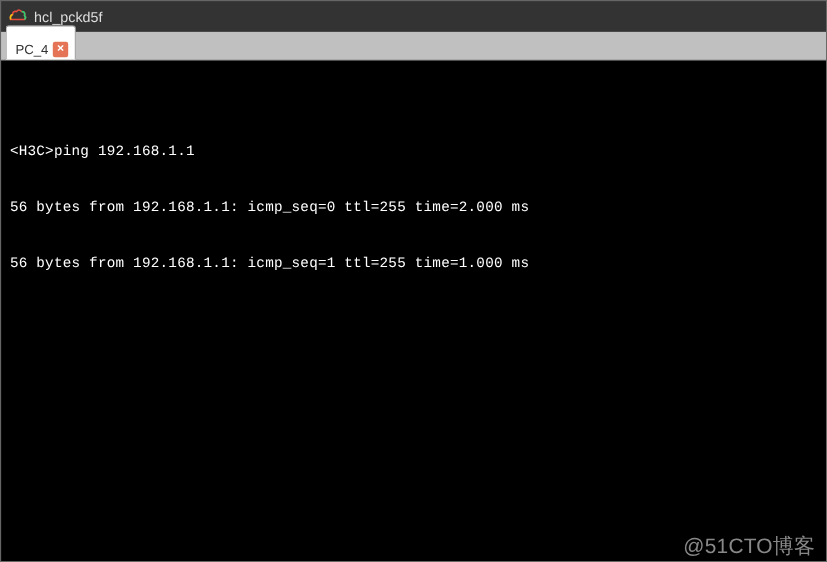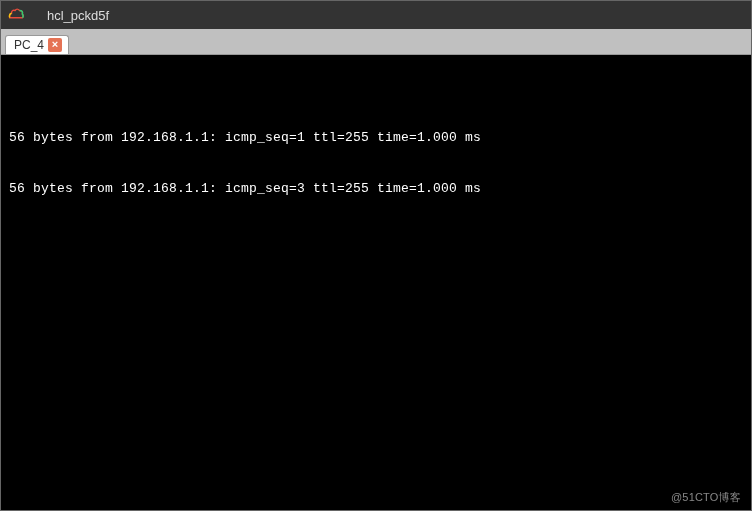--- a/index.html
+++ b/index.html
@@ -10,21 +10,21 @@
       font-family: Arial, sans-serif;
       overflow: hidden;
       border: 1px solid #666;
     }
     .title-bar {
       height: 28px;
       background: #333;
       display: flex;
       align-items: center;
       padding: 0 6px;
-      gap: 22px;
+      gap: 6px;
     }
     .logo {
       width: 18px;
       height: 18px;
       position: relative;
     }
     .logo svg { width: 100%; height: 100%; }
     .window-title {
       color: #ddd;
       font-size: 13px;
@@ -35,21 +35,21 @@
       display: flex;
       align-items: flex-end;
       padding: 3px 4px 0 4px;
       border-bottom: 1px solid #999;
     }
     .tab {
       background: #fff;
       border: 1px solid #999;
       border-bottom: none;
       border-radius: 3px 3px 0 0;
-      padding: 2px 6px 2px 8px;
+      padding: 14px 6px 2px 8px;
       display: flex;
       align-items: center;
       gap: 4px;
       font-size: 12px;
       color: #333;
     }
     .tab-close {
       width: 14px;
       height: 14px;
       background: #e57355;
@@ -72,21 +72,21 @@
       white-space: pre;
       letter-spacing: 0.2px;
       position: relative;
     }
     .blank { height: 17px; }
     .watermark {
       position: absolute;
       bottom: 4px;
       right: 10px;
       color: #888;
-      font-size: 11px;
+      font-size: 19px;
       font-family: Arial, sans-serif;
       background: rgba(0,0,0,0.3);
     }
   </style>
 </head>
 <body>
 
 <div class="title-bar">
   <span class="logo">
     <svg viewBox="0 0 20 20">
@@ -100,22 +100,23 @@
 
 <div class="tab-bar">
   <div class="tab">
     <span>PC_4</span>
     <span class="tab-close">×</span>
   </div>
 </div>
 
 <div class="terminal">
   <div></div>
+  <div>&lt;H3C&gt;ping 192.168.1.1</div>
+  <div>56 bytes from 192.168.1.1: icmp_seq=0 ttl=255 time=2.000 ms</div>
   <div>56 bytes from 192.168.1.1: icmp_seq=1 ttl=255 time=1.000 ms</div>
-  <div>56 bytes from 192.168.1.1: icmp_seq=3 ttl=255 time=1.000 ms</div>
   <div class="blank"></div>
   
   
   
   
   
   
   
   
   

